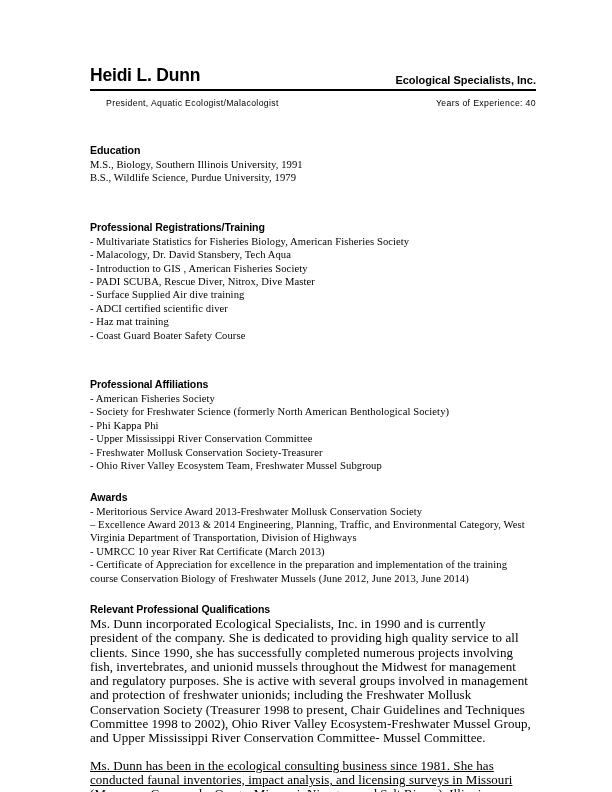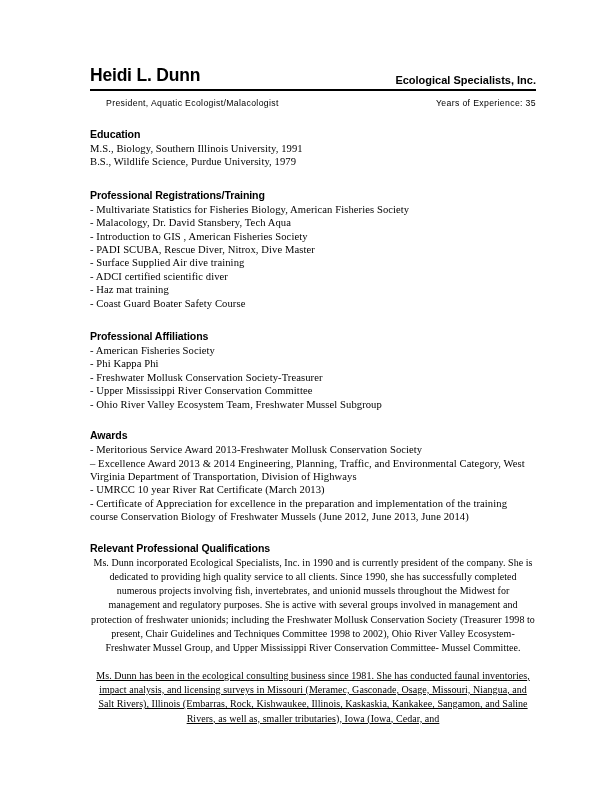--- a/index.html
+++ b/index.html
@@ -55,57 +55,57 @@
     justify-content: space-between;
     margin-top: 7px;
     font-family: "Liberation Sans", "DejaVu Sans", sans-serif;
     font-size: 8.7px;
     letter-spacing: 0.35px;
   }
   .subheader-row .role { white-space: nowrap; padding-left: 16px; }
   .subheader-row .years { white-space: nowrap; }
 
   
-  .section { margin-top: 20px; }
+  .section { margin-top: 36px; }
   .section.tight { margin-top: 18px; }
   .section-title {
     font-family: "Liberation Sans", "DejaVu Sans", sans-serif;
     font-weight: bold;
     font-size: 10.6px;
     letter-spacing: -0.1px;
     margin-bottom: 1px;
   }
   .line {
     font-size: 10.6px;
     line-height: 13.4px;
     letter-spacing: 0.08px;
   }
   .para {
-    font-size: 10px;
+    font-size: 13px;
     line-height: 14.3px;
     letter-spacing: 0.05px;
-    text-align: center;
+    text-align: left;
   }
   .para + .para { margin-top: 13px; text-decoration: underline; }
   .section-body { margin-top: 2px; }
 </style>
 </head>
 <body>
 
 <div class="page">
   <div class="content">
 
     <div class="header-row">
       <div class="person-name">Heidi L. Dunn</div>
       <div class="company-name">Ecological Specialists, Inc.</div>
     </div>
     <hr class="header-rule">
     <div class="subheader-row">
       <div class="role">President, Aquatic Ecologist/Malacologist</div>
-      <div class="years">Years of Experience: 35</div>
+      <div class="years">Years of Experience: 40</div>
     </div>
 
     <div class="section">
       <div class="section-title">Education</div>
       <div class="section-body">
         <div class="line">M.S., Biology, Southern Illinois University, 1991</div>
         <div class="line">B.S., Wildlife Science, Purdue University, 1979</div>
       </div>
     </div>
 
@@ -120,23 +120,24 @@
         <div class="line">- ADCI certified scientific diver</div>
         <div class="line">- Haz mat training</div>
         <div class="line">- Coast Guard Boater Safety Course</div>
       </div>
     </div>
 
     <div class="section">
       <div class="section-title">Professional Affiliations</div>
       <div class="section-body">
         <div class="line">- American Fisheries Society</div>
+        <div class="line">- Society for Freshwater Science (formerly North American Benthological Society)</div>
         <div class="line">- Phi Kappa Phi</div>
+        <div class="line">- Upper Mississippi River Conservation Committee</div>
         <div class="line">- Freshwater Mollusk Conservation Society-Treasurer</div>
-        <div class="line">- Upper Mississippi River Conservation Committee</div>
         <div class="line">- Ohio River Valley Ecosystem Team, Freshwater Mussel Subgroup</div>
       </div>
     </div>
 
     <div class="section tight">
       <div class="section-title">Awards</div>
       <div class="section-body">
         <div class="line">- Meritorious Service Award 2013-Freshwater Mollusk Conservation Society</div>
         <div class="line">– Excellence Award 2013 &amp; 2014 Engineering, Planning, Traffic, and Environmental Category, West Virginia Department of Transportation, Division of Highways</div>
         <div class="line">- UMRCC 10 year River Rat Certificate (March 2013)</div>

